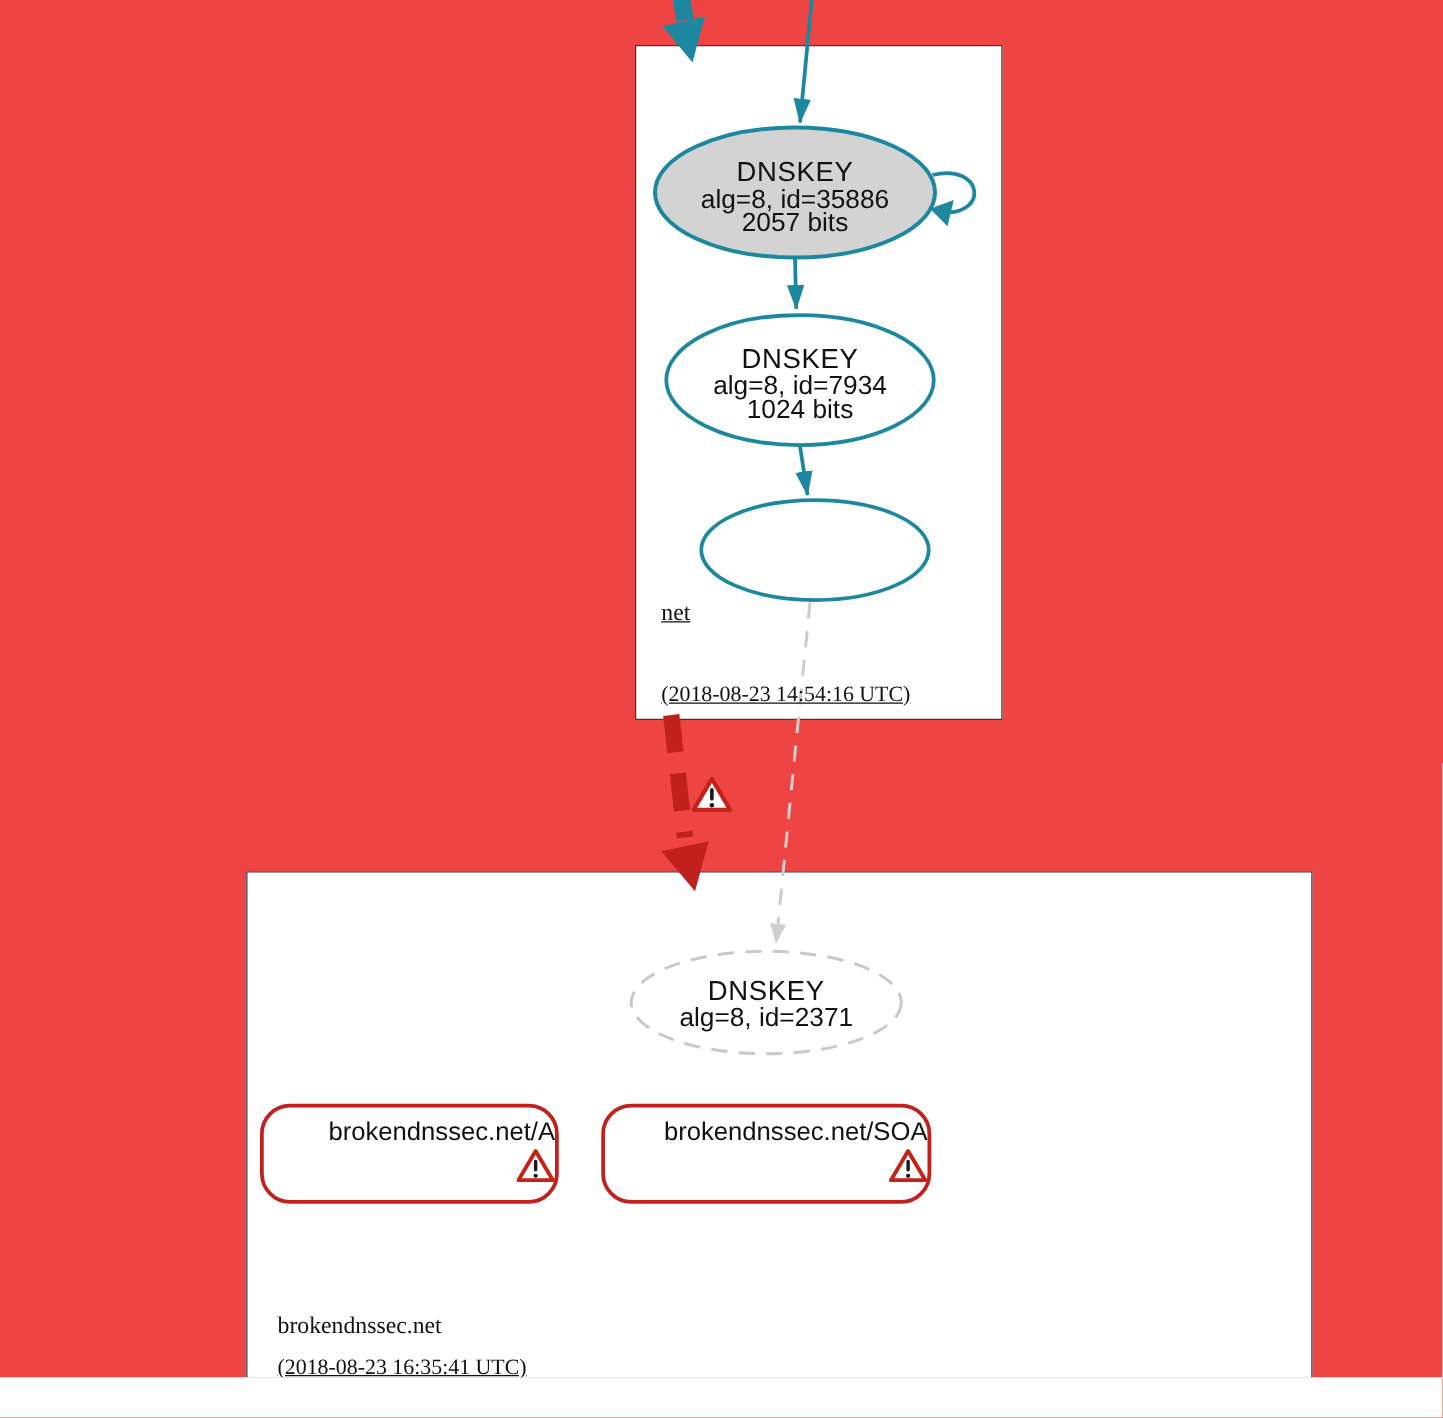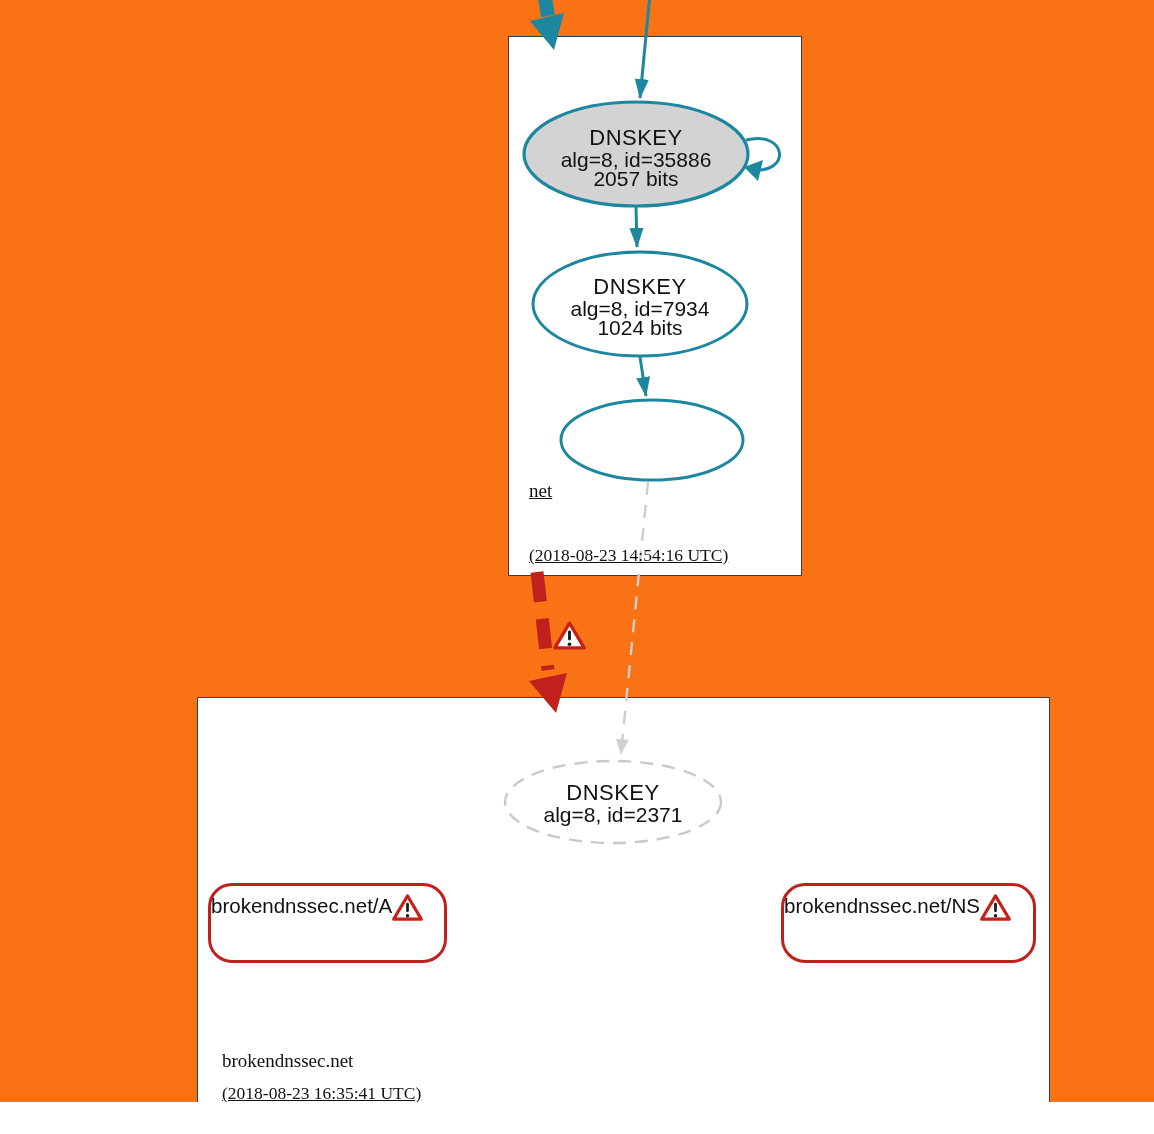--- a/index.html
+++ b/index.html
@@ -1,26 +1,26 @@
 <!DOCTYPE html>
 <html style="--secure: #1e87a0; --error: #c0211d; --insecure: #cccccc; --node_fill_gray: #d3d3d3; --box_border: #3c3c3c; --text: #111111;"><head>
 <meta charset="utf-8">
 <style>
   html,body{margin:0;padding:0;background:#fff;}
-  .stage{position:relative;width:1154px;height:1102px;background:#f97316;overflow:hidden;
+  .stage{position:relative;width:1154px;height:1102px;background:#ef4444;overflow:hidden;
          font-family:"Liberation Serif", serif;color:#111;}
   .zone-box{position:absolute;border:1px solid #3c3c3c;background:#fff;box-sizing:border-box;z-index:1;}
   .svg-layer{position:absolute;left:0;top:0;z-index:5;pointer-events:none;}
   .node-label{position:absolute;text-align:center;z-index:6;line-height:1.08;}
   .node-title{font-family:"Liberation Sans", sans-serif;font-size:22px;letter-spacing:0.5px;line-height:24px;}
   .node-detail{font-family:Liberation Sans, sans-serif;font-size:21px;line-height:19px;}
   .zone-label{position:absolute;font-size:19px;z-index:6;}
   .zone-ts{position:absolute;font-size:17.5px;z-index:6;text-decoration:underline;}
   .rrset{position:absolute;height:80px;border:3px solid var(--error,#c0211d);border-radius:24px;
-         background:#fff;box-sizing:border-box;display:flex;flex-direction:row;align-items:flex-start;
+         background:#fff;box-sizing:border-box;display:flex;flex-direction:column;align-items:flex-end;
          padding-top:7px;z-index:6;}
   .rrset-label{font-family:"Liberation Sans", sans-serif;font-size:20.5px;line-height:25px;white-space:nowrap;}
   .warn-float{position:absolute;z-index:7;}
   .warn-svg{display:block;}
 </style>
 </head>
 <body>
 
 <div class="stage">
 
@@ -91,26 +91,26 @@
 
   <div class="rrset" style="left:208px;top:883px;width:239px;">
     <div class="rrset-label">brokendnssec.net/A</div>
     <svg class="warn-svg" width="31" height="29" viewBox="0 0 36 33">
       <polygon points="18,3 34,30 2,30" fill="#fff" stroke="#c42218" stroke-width="3.6" stroke-linejoin="round"></polygon>
       <rect x="16.4" y="11" width="3.2" height="11" rx="1.6" fill="#1a1a1a"></rect>
       <circle cx="18" cy="26" r="2" fill="#1a1a1a"></circle>
     </svg>
   </div>
 
-
-  <div class="rrset" style="left:781px;top:883px;width:255px;">
-    <div class="rrset-label">brokendnssec.net/NS</div>
+  <div class="rrset" style="left:481px;top:883px;width:264px;">
+    <div class="rrset-label">brokendnssec.net/SOA</div>
     <svg class="warn-svg" width="31" height="29" viewBox="0 0 36 33">
       <polygon points="18,3 34,30 2,30" fill="#fff" stroke="#c42218" stroke-width="3.6" stroke-linejoin="round"></polygon>
       <rect x="16.4" y="11" width="3.2" height="11" rx="1.6" fill="#1a1a1a"></rect>
       <circle cx="18" cy="26" r="2" fill="#1a1a1a"></circle>
     </svg>
   </div>
 
+
   <div class="zone-label" style="left:222px;top:1050px;">brokendnssec.net</div>
   <div class="zone-ts" style="left:222px;top:1083px;">(2018-08-23 16:35:41 UTC)</div>
 
 </div>
 
 </body></html>

